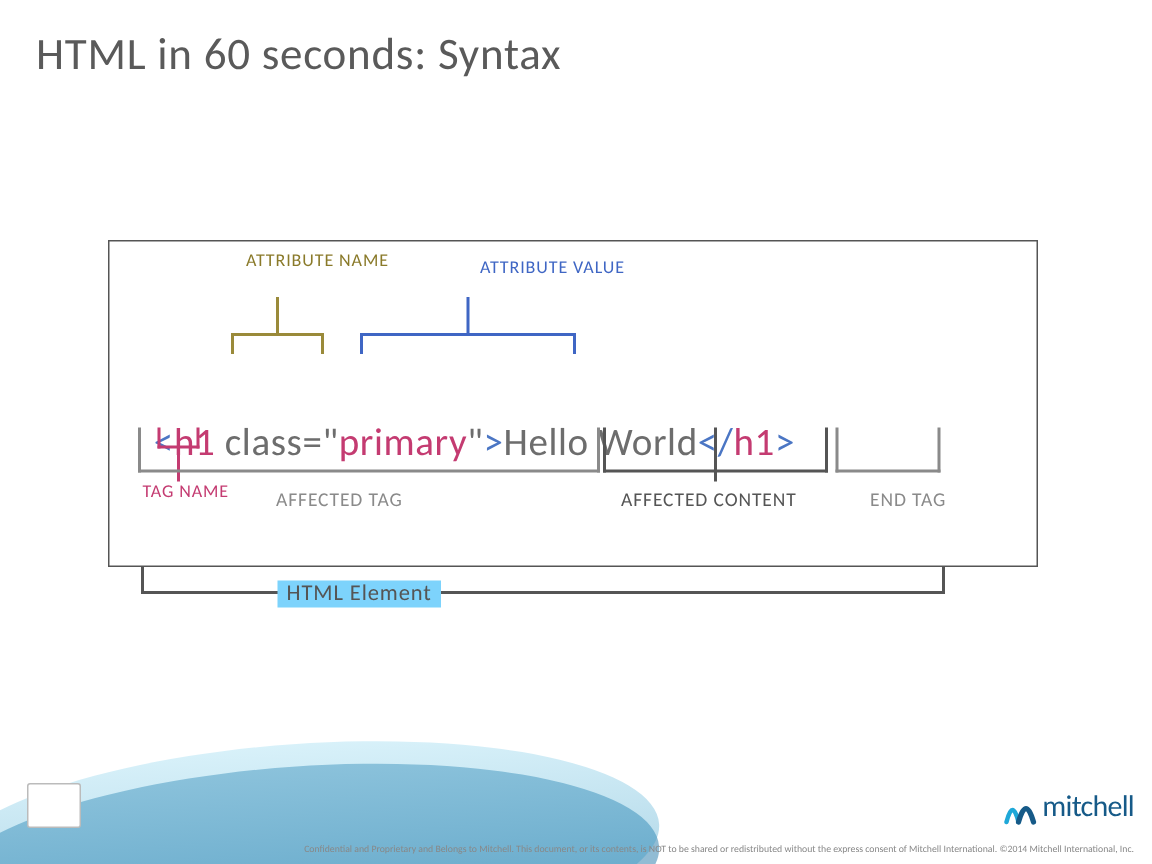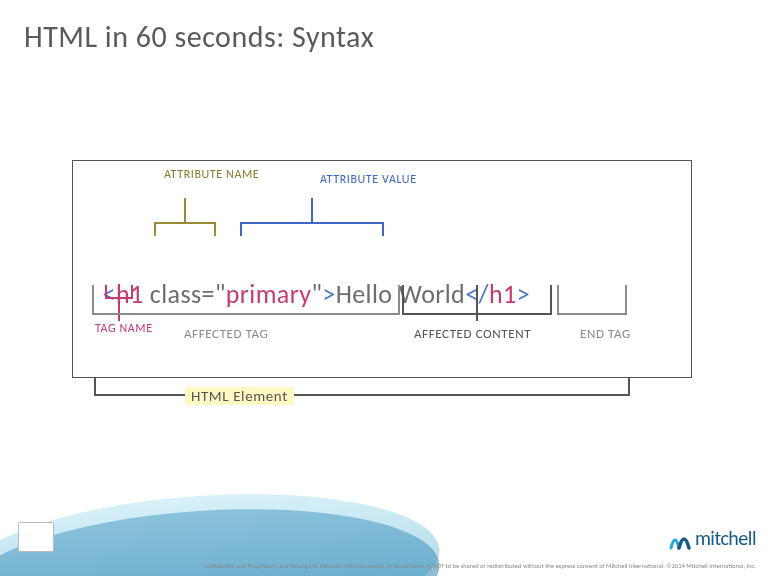--- a/index.html
+++ b/index.html
@@ -165,21 +165,21 @@
 <div class="ann" style="top:326px; left:184px; font-size:13px;">AFFECTED TAG</div>
 
 <div class="brk brk-bottom col-dark" style="left:402px; top:285px; width:150px; height:30px;"></div>
 <div class="stem col-dark" style="left:476px; top:285px; height:36px; background:#555;"></div>
 <div class="ann dark" style="top:326px; left:414px; font-size:13px;">AFFECTED CONTENT</div>
 
 <div class="brk brk-bottom col-grey" style="left:557px; top:285px; width:70px; height:30px;"></div>
 <div class="ann" style="top:326px; left:565px; font-size:13px;margin-left:15px;">END TAG</div>
 
 <div class="brk brk-bottom col-dark" style="left:94px; top:378px; width:536px; height:18px;"></div>
-<div class="ann dark" style="top:387px; left:185px; font-size:15px; font-weight:400; background:#fef9c3; padding:0 6px;">HTML Element</div>
+<div class="ann dark" style="top:387px; left:185px; font-size:15px; font-weight:400; background:#7dd3fc; padding:0 6px;">HTML Element</div>
 
 <div class="swoosh2"></div>
 <div class="swoosh"></div>
 <div class="pagebox"></div>
 
 <div class="logo">
   <span class="mark">
     <svg width="26" height="22" viewBox="0 0 26 22">
       <path d="M2 20 Q6 4 10 20" fill="none" stroke="#1fa8d8" stroke-width="3" stroke-linecap="round"></path>
       <path d="M10 20 Q15 2 20 20" fill="none" stroke="#165a88" stroke-width="3.5" stroke-linecap="round"></path>

